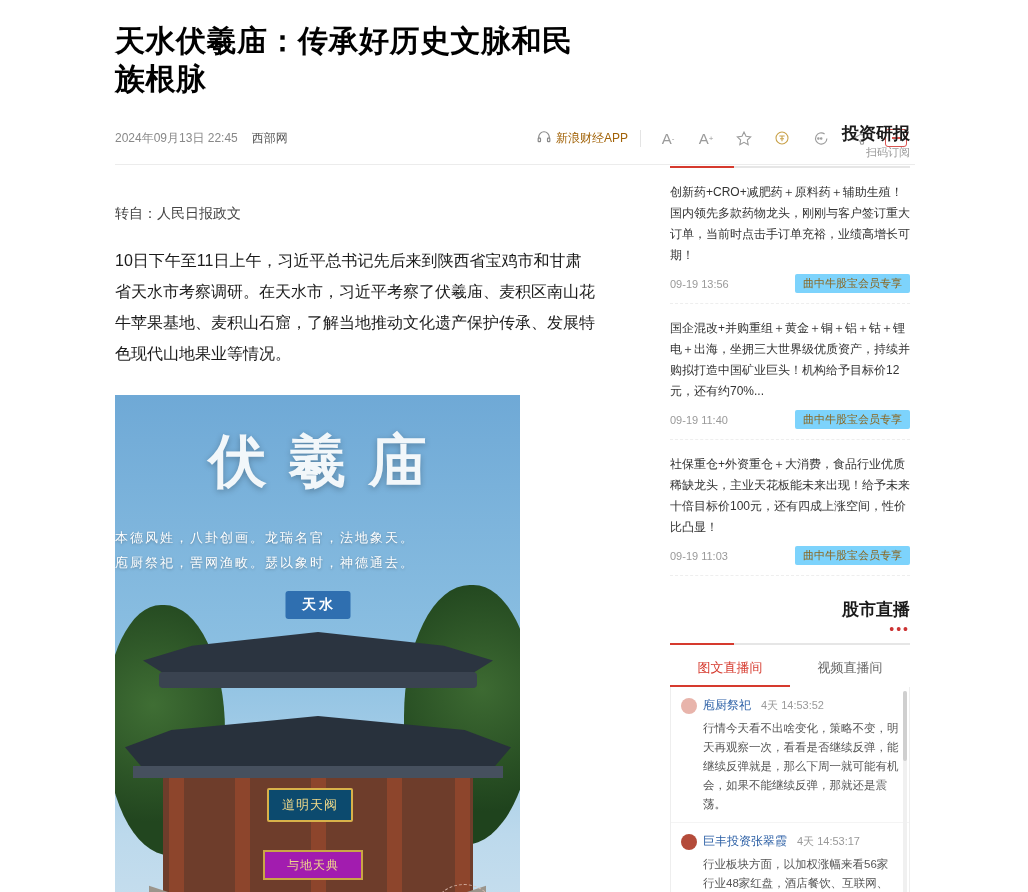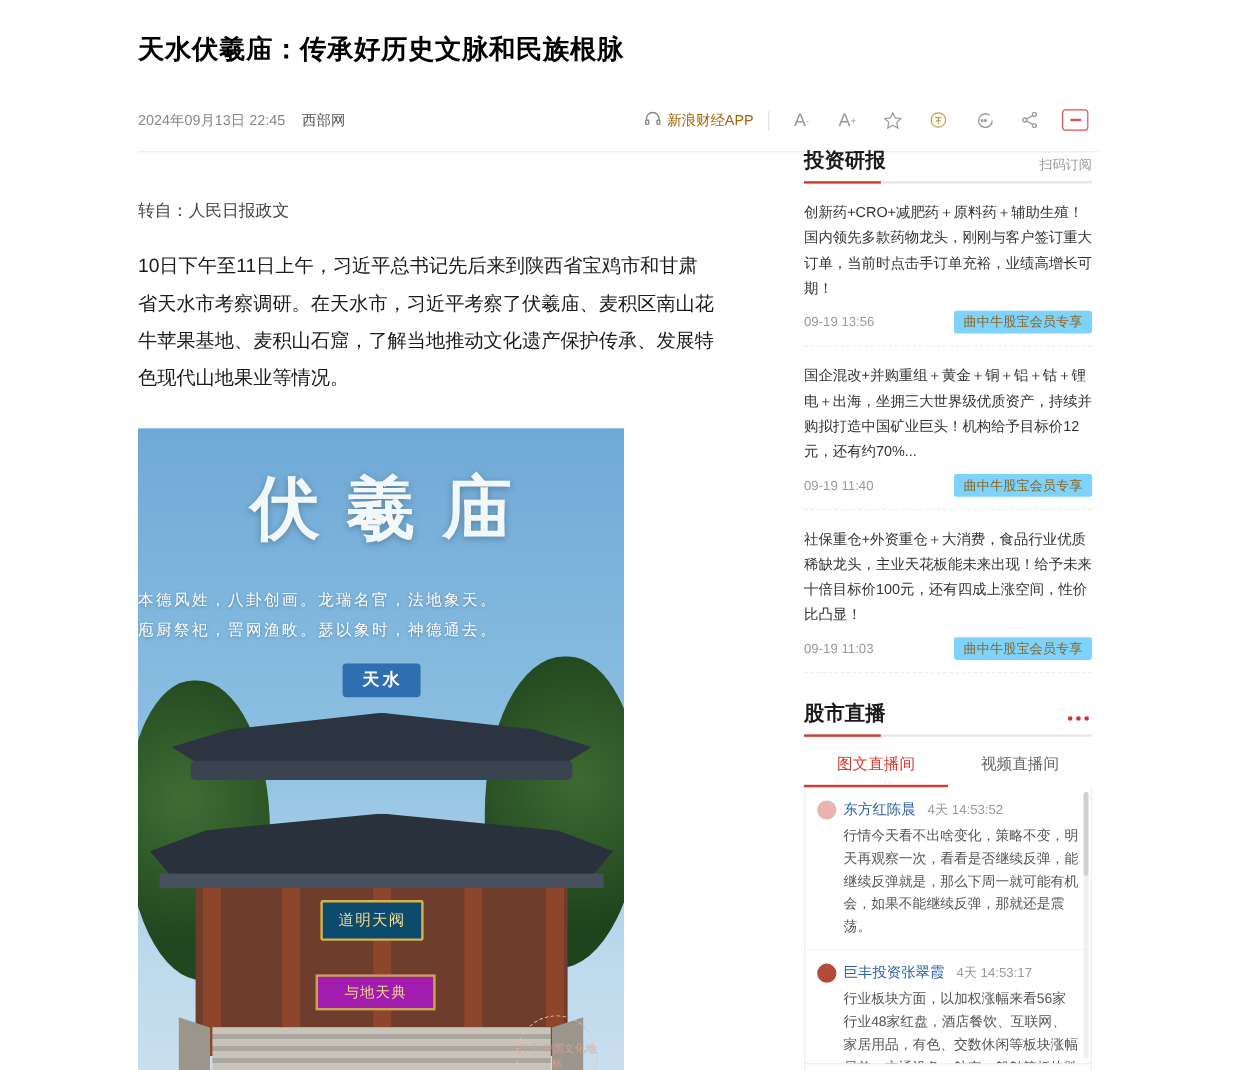--- a/index.html
+++ b/index.html
@@ -7,21 +7,21 @@
     width:1028px;height:892px;overflow:hidden;
     background:#ffffff;
     font-family:"Liberation Sans","DejaVu Sans",sans-serif;
     color:#333;
   }
   .page{position:relative;width:1028px;height:892px;background:#fff;}
   .wrap{display:flex;width:1028px;}
   
   .article{width:600px;padding:0 0 0 115px;box-sizing:border-box;}
   .headline{
-    font-size:22px;line-height:38px;font-weight:bold;color:#000;
+    font-size:30px;line-height:38px;font-weight:bold;color:#000;
     margin:22px 0 0 0;letter-spacing:.5px;
   }
   .meta-row{
     display:flex;align-items:center;
     height:52px;margin-top:14px;
     border-bottom:1px solid #ececec;
     width:800px;
     font-size:12px;color:#888;
   }
   .meta-left{display:flex;align-items:center;gap:14px;}
@@ -74,21 +74,21 @@
     color:#f0d98a;font-size:13px;text-align:center;line-height:30px;letter-spacing:1px;}
   .plaque2{position:absolute;left:148px;top:230px;width:96px;height:26px;background:#a21caf;border:2px solid #c9a646;
     color:#efd98c;font-size:12px;text-align:center;line-height:26px;letter-spacing:1px;}
   .steps{position:absolute;left:62px;bottom:0;width:282px;height:86px;background:repeating-linear-gradient(#c8c3bb 0 6px,#aba69e 6px 10px);}
   .rail-l{position:absolute;left:34px;bottom:10px;width:26px;height:80px;background:#9b958c;transform:skewY(18deg);}
   .rail-r{position:absolute;right:34px;bottom:10px;width:26px;height:80px;background:#9b958c;transform:skewY(-18deg);}
   .stamp{position:absolute;right:22px;bottom:28px;width:66px;height:66px;border-radius:50%;border:1px dashed #e2c3b6;opacity:.85;
     color:#d8a694;font-size:9px;display:flex;align-items:center;justify-content:center;text-align:center;line-height:12px;}
   
   .sidebar{width:240px;margin-left:70px;padding-top:122px;}
-  .sb-head{display:flex;align-items:flex-end;border-bottom:2px solid #e6e6e6;padding-bottom:6px;position:relative;}
+  .sb-head{display:flex;align-items:flex-end;border-bottom:2px solid #e6e6e6;padding-bottom:6px;position:relative;flex-direction:column;}
   .sb-title{font-size:17px;font-weight:bold;color:#1a1a1a;}
   .sb-head:after{content:"";position:absolute;left:0;bottom:-2px;width:64px;height:2px;background:#d63a2e;}
   .sb-right{margin-left:auto;font-size:11px;color:#999;}
   .dots{margin-left:auto;color:#c33;letter-spacing:2px;font-size:14px;}
   .news-item{padding:14px 0 10px 0;border-bottom:1px dashed #eee;}
   .news-text{font-size:12px;line-height:21px;color:#333;}
   .news-foot{display:flex;align-items:center;margin-top:8px;}
   .news-time{font-size:11px;color:#999;}
   .vip-tag{margin-left:auto;background:#7dd3fc;color:#8a6620;font-size:11px;padding:2px 8px;border-radius:2px;}
   .tabs{display:flex;margin-top:14px;}
@@ -242,21 +242,21 @@
 
     <div class="tabs">
       <div class="tab active">图文直播间</div>
       <div class="tab">视频直播间</div>
     </div>
 
     <div class="live-box">
       <div class="live-item">
         <div class="live-head">
           <span class="avatar"></span>
-          <span class="live-name">东方红陈晨</span>
+          <span class="live-name">庖厨祭祀</span>
           <span class="live-time">4天 14:53:52</span>
         </div>
         <div class="live-body">行情今天看不出啥变化，策略不变，明天再观察一次，看看是否继续反弹，能继续反弹就是，那么下周一就可能有机会，如果不能继续反弹，那就还是震荡。</div>
       </div>
       <div class="live-item">
         <div class="live-head">
           <span class="avatar" style="background:#b44b3a"></span>
           <span class="live-name">巨丰投资张翠霞</span>
           <span class="live-time">4天 14:53:17</span>
         </div>

